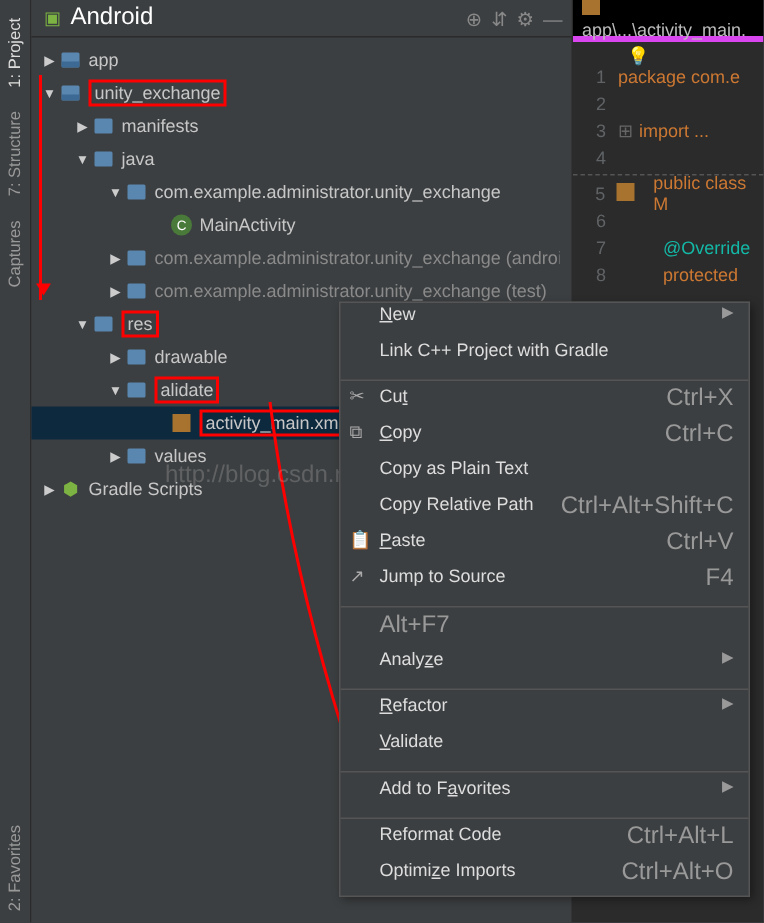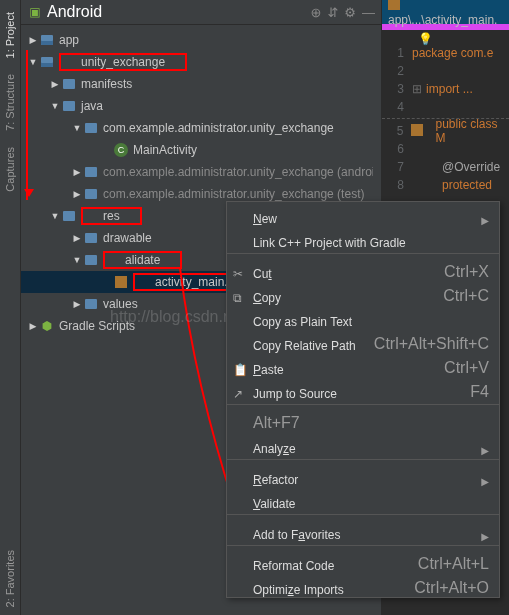--- a/index.html
+++ b/index.html
@@ -15,35 +15,35 @@
 .tree{padding:4px 0 0 0}
 .node{display:flex;align-items:center;height:22px;white-space:nowrap}
 .tw{width:12px;display:inline-flex;justify-content:center;color:#ccc;font-size:9px}
 .ic{width:16px;display:inline-flex;justify-content:center;margin-right:4px}
 .ic.folder::before{content:"";width:12px;height:10px;background:#5a87b0;display:block;border-radius:1px}
 .ic.folder.mod::before{background:#5a87b0;box-shadow:inset 0 -4px 0 #3c6a94}
 .ic.cls::before{content:"C";width:14px;height:14px;border-radius:50%;background:#4a7a3a;color:#fff;font-size:9px;display:flex;align-items:center;justify-content:center}
 .ic.xml::before{content:"";width:12px;height:12px;background:#a8732f;display:block}
 .lbl{color:#c7c7c7}
 .lbl.dim{color:#8a8a8a}
-.highlight-red{border:2px solid #f00;padding:0 20px;margin:-2px 0}
+.highlight-red{border:2px solid #f00;padding:0 2px;margin:-2px 0}
 .sel{background:#0d293e}
 .editor{flex:1;background:#2b2b2b;display:flex;flex-direction:column}
-.editor-tabs{height:24px;background:#0c4a6e;border-bottom:6px solid #d946ef;display:flex;align-items:center;padding:0 6px;color:#bbb}
+.editor-tabs{height:24px;background:#000000;border-bottom:4px solid #d946ef;display:flex;align-items:center;padding:0 6px;color:#bbb}
 .ed-tab .ic.xml{margin-right:4px}
 .gutter-line{display:flex;align-items:center;height:18px}
 .gnum{width:22px;text-align:right;color:#606366;padding-right:8px}
 .code{color:#a9b7c6}
 .kw{color:#cc7832}
-.ov{color:#a3a3a3}
+.ov{color:#14b8a6}
 .sep{height:1px;border-top:1px dashed #555;margin:2px 0 2px 0}
 .editor-body{position:relative;padding-top:14px}
 .bulb{position:absolute;left:36px;top:2px;color:#e8b14c}
 .menu{position:absolute;left:226px;top:201px;width:272px;background:#3c3f41;border:1px solid #555;box-shadow:2px 2px 6px rgba(0,0,0,.4);z-index:10}
-.mi{display:flex;align-items:flex-end;height:24px;padding:0 10px 0 26px;position:relative;cursor:default}
+.mi{display:flex;align-items:flex-start;height:24px;padding:0 10px 0 26px;position:relative;cursor:default}
 .mi .txt{flex:1;color:#ddd}
 .mi .txt u{text-decoration:underline}
 .mi .sc{color:#999;font-size:16px}
 .mi .ar{color:#999;font-size:10px}
 .msep{height:1px;background:#555;margin:3px 0}
 .mi .mic{position:absolute;left:6px;width:14px;color:#aaa;font-size:12px}
 .arrow{position:absolute;border-left:2px solid #f00;border-bottom:2px solid #f00}
 .arrow.a1{left:26px;top:50px;width:2px;height:150px;border-bottom:none}
 .arrow.a1::after{content:"";position:absolute;left:-4px;bottom:-2px;border:5px solid transparent;border-top:8px solid #f00}
 .arrow.a3{position:absolute;left:175px;top:268px;width:80px;height:240px;border:none;pointer-events:none}

